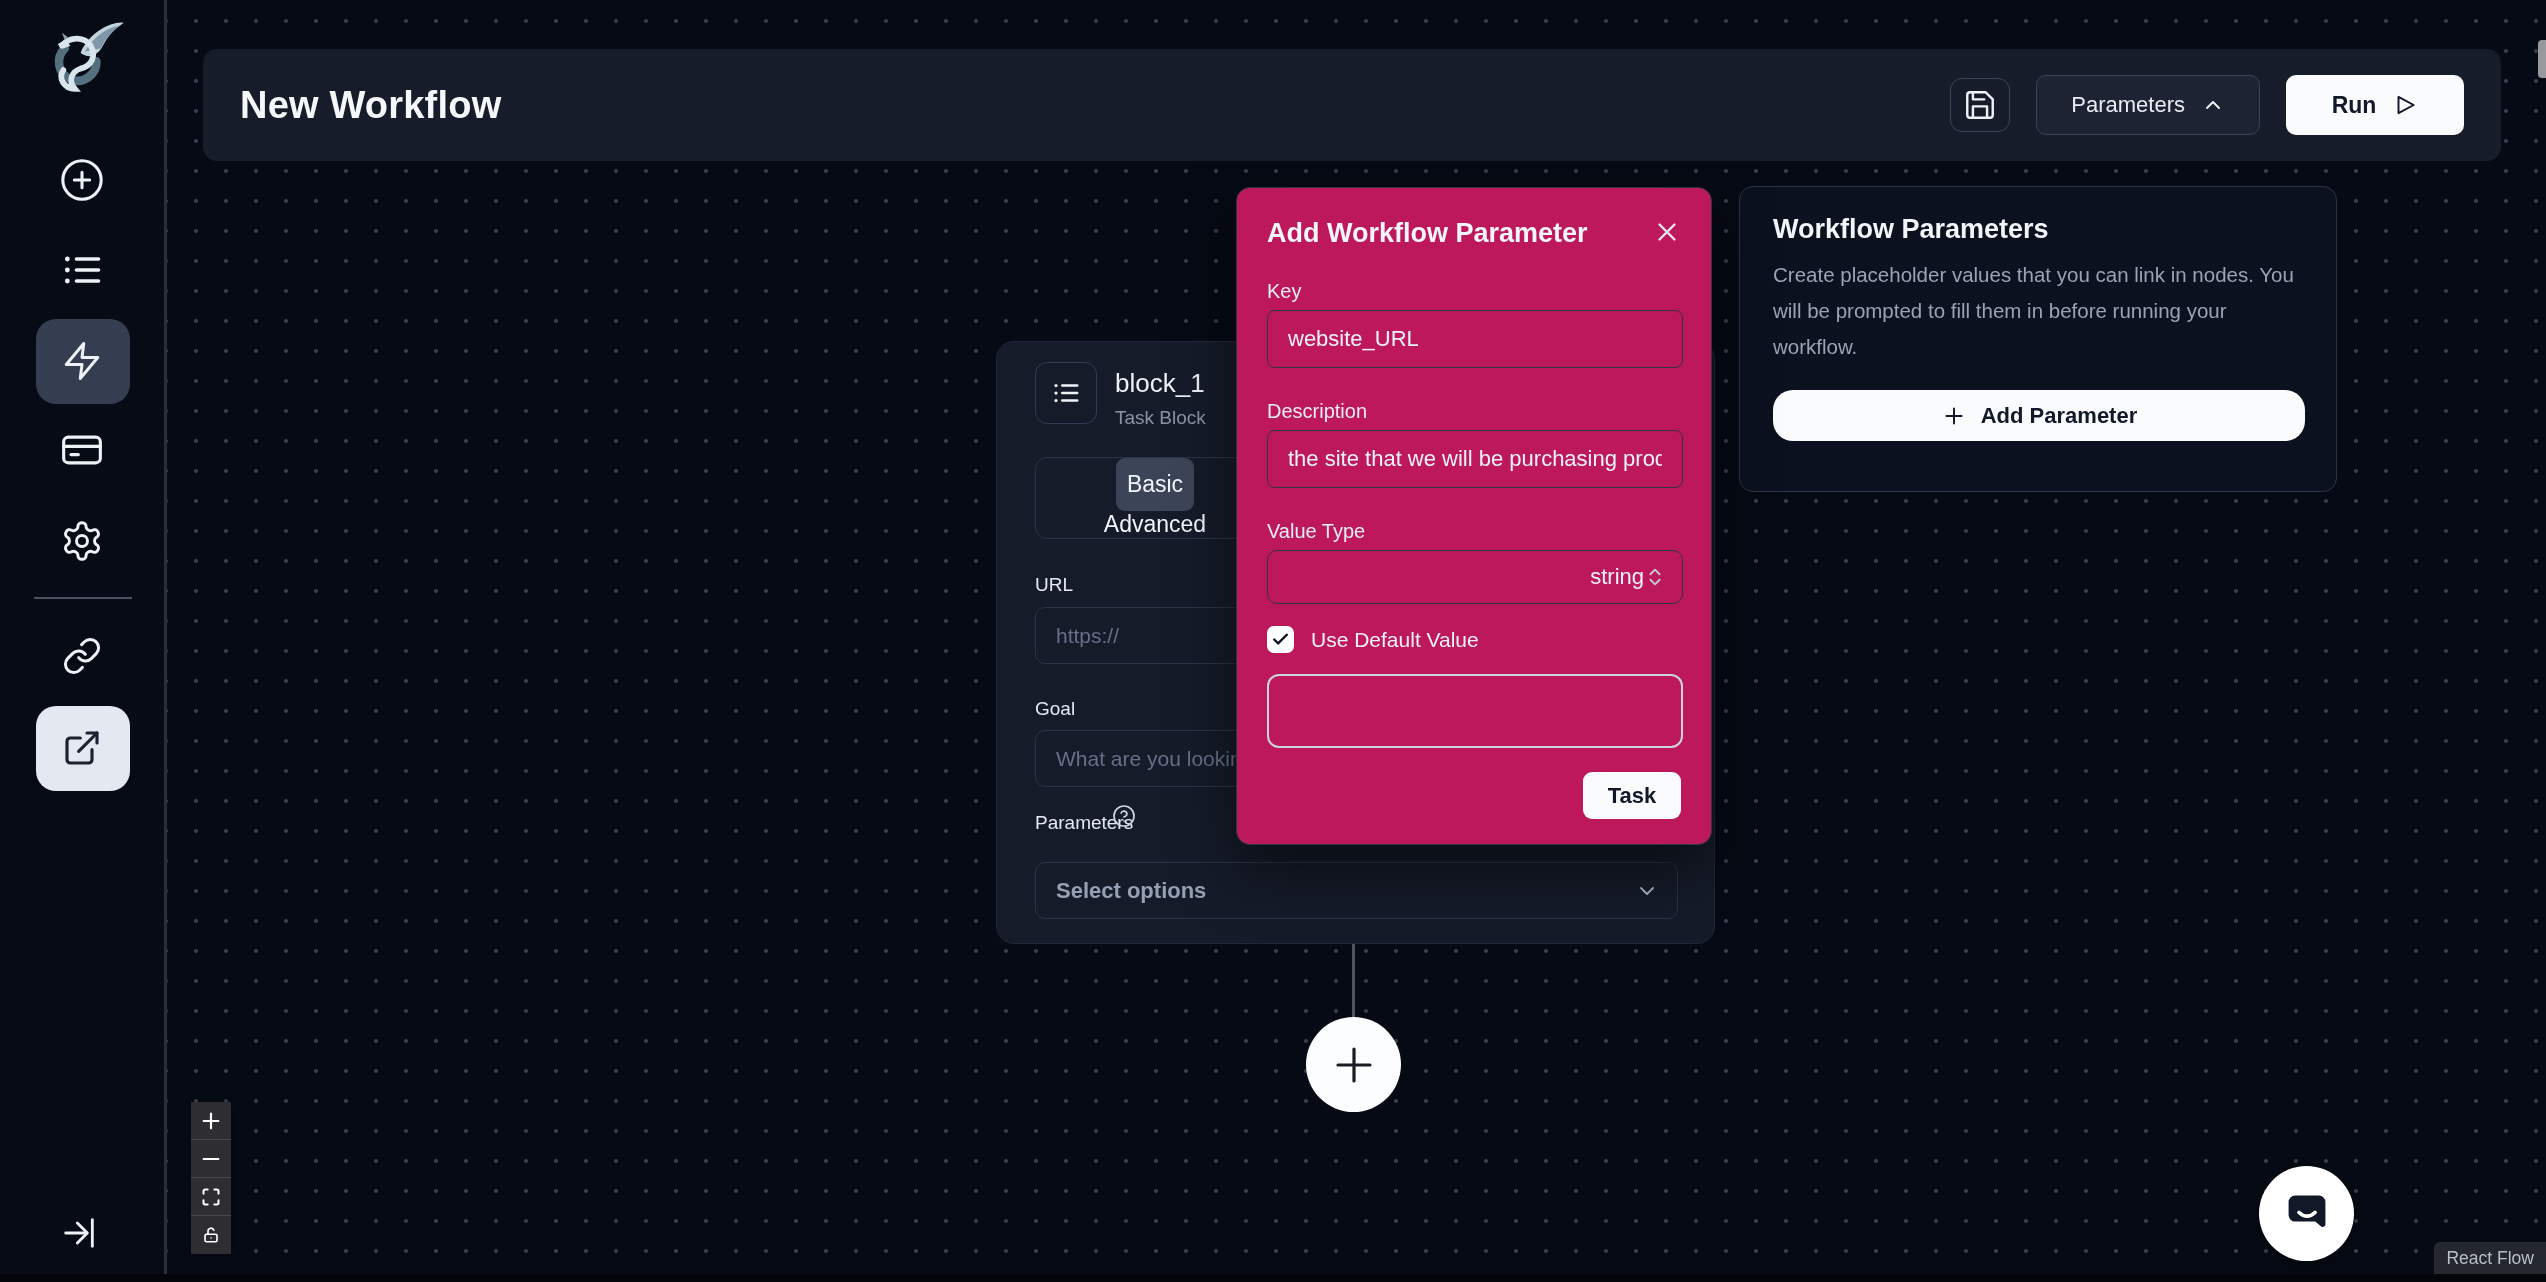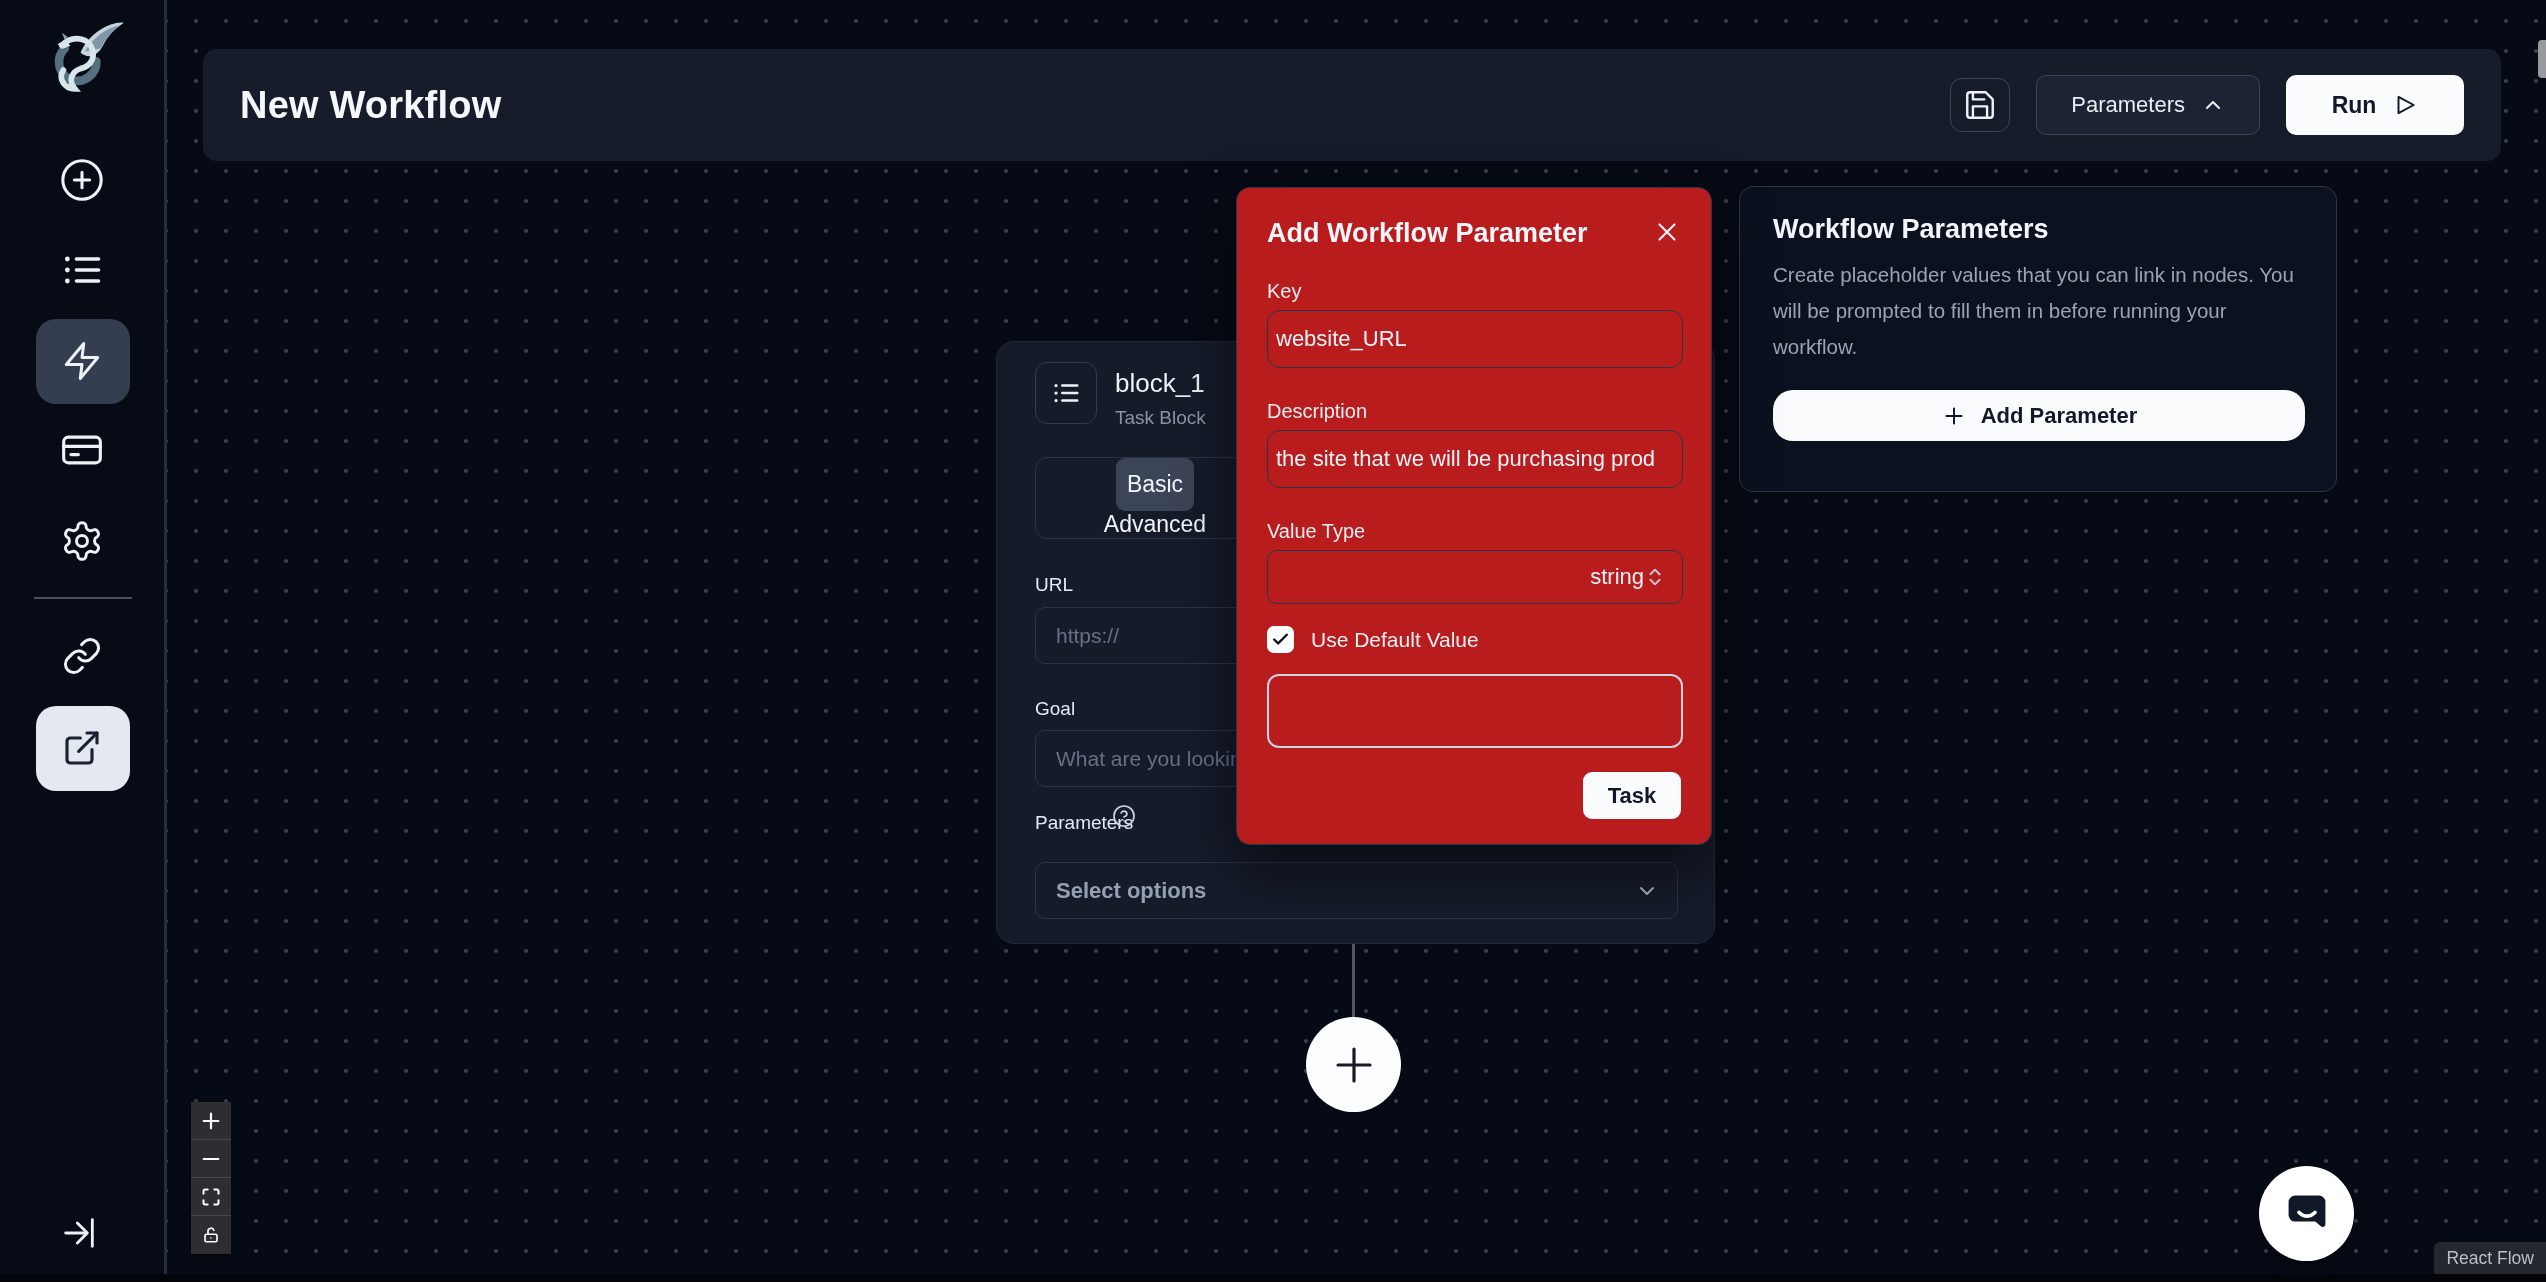--- a/index.html
+++ b/index.html
@@ -71,29 +71,29 @@
   #block-select span { font-size:22px; font-weight:600; color:#96a0b4; }
 
   
   #edge { position:absolute; left:1185px; top:944px; width:3px; height:74px; background:#50555f; }
   #plus-node { position:absolute; left:1139px; top:1017px; width:95px; height:95px;
                border-radius:50%; background:#fcfdfe; display:flex; align-items:center;
                justify-content:center; color:#181c26; cursor:pointer; z-index:6; }
 
   
   #modal { position:absolute; left:1236px; top:187px; width:476px; height:658px;
-           background:#b91c1c; border:1.5px solid #2d3549; border-radius:14px; z-index:50;
+           background:#be185d; border:1.5px solid #2d3549; border-radius:14px; z-index:50;
            box-shadow:0 24px 60px rgba(0,0,0,.55); }
   #modal-title { position:absolute; left:30px; top:30px; font-size:27px; font-weight:600; color:#f2f5f9; }
   #modal-close { position:absolute; right:26px; top:26px; width:36px; height:36px;
                  display:flex; align-items:center; justify-content:center; color:#e9edf4; cursor:pointer; }
   .m-label { position:absolute; left:30px; font-size:20px; font-weight:500; color:#e8edf4; }
   .m-input { position:absolute; left:30px; width:416px; height:58px; background:transparent;
-             border:1.5px solid #2c3547; border-radius:13px; color:#eef2f8; font-size:22px;
-             padding:0 8px; outline:none; font-family:"Liberation Sans", sans-serif; }
+             border:1.5px solid #2c3547; border-radius:8px; color:#eef2f8; font-size:22px;
+             padding:0 20px; outline:none; font-family:"Liberation Sans", sans-serif; }
   #m-select { position:absolute; left:30px; top:362px; width:416px; height:54px;
               border:1.5px solid #2c3547; border-radius:10px; display:flex; align-items:center;
               justify-content:flex-end; padding:0 16px 0 20px; cursor:pointer; }
   #m-select span { font-size:22px; color:#eef2f8; }
   #checkbox-row { position:absolute; left:30px; top:438px; display:flex; align-items:center;
                   gap:17px; cursor:pointer; }
   #checkbox { width:27px; height:27px; background:#ffffff; border-radius:7px;
               display:flex; align-items:center; justify-content:center; color:#0d1221; }
   #checkbox-label { font-size:21px; font-weight:500; color:#eef2f7; }
   #default-textarea { position:absolute; left:30px; top:486px; width:416px; height:74px;

